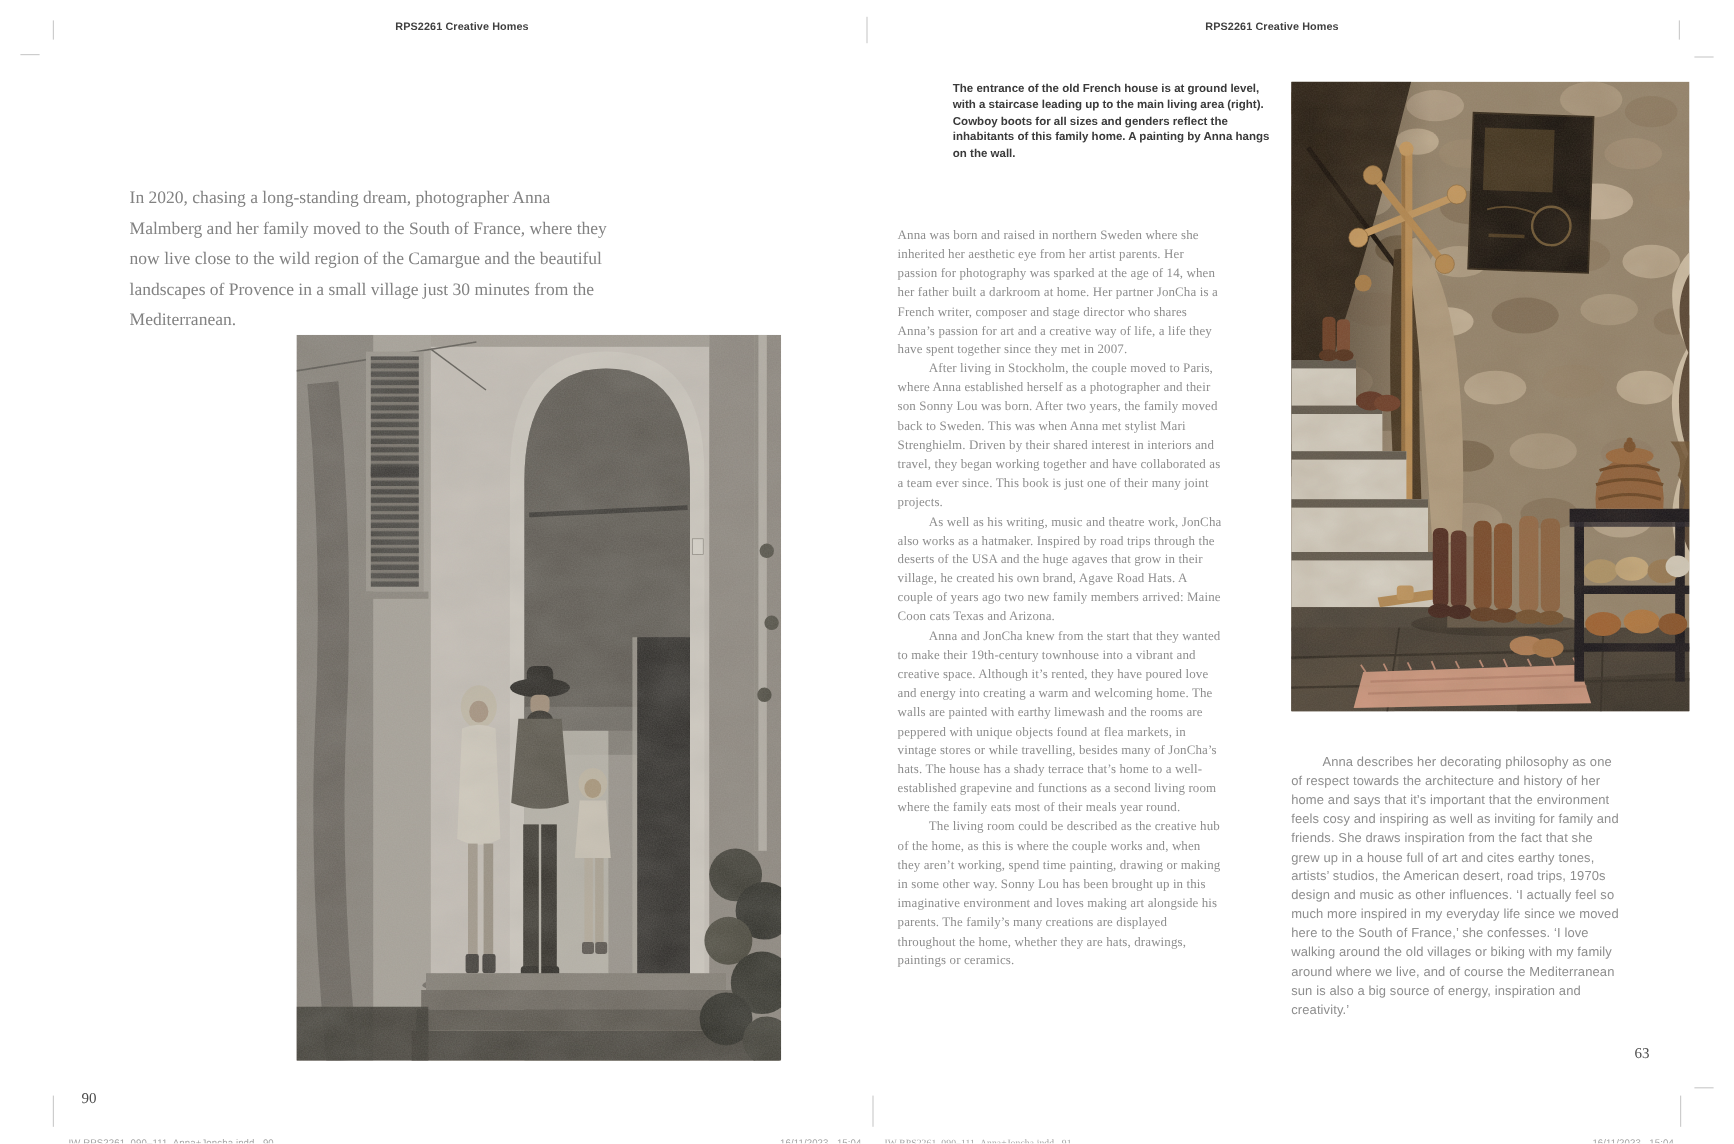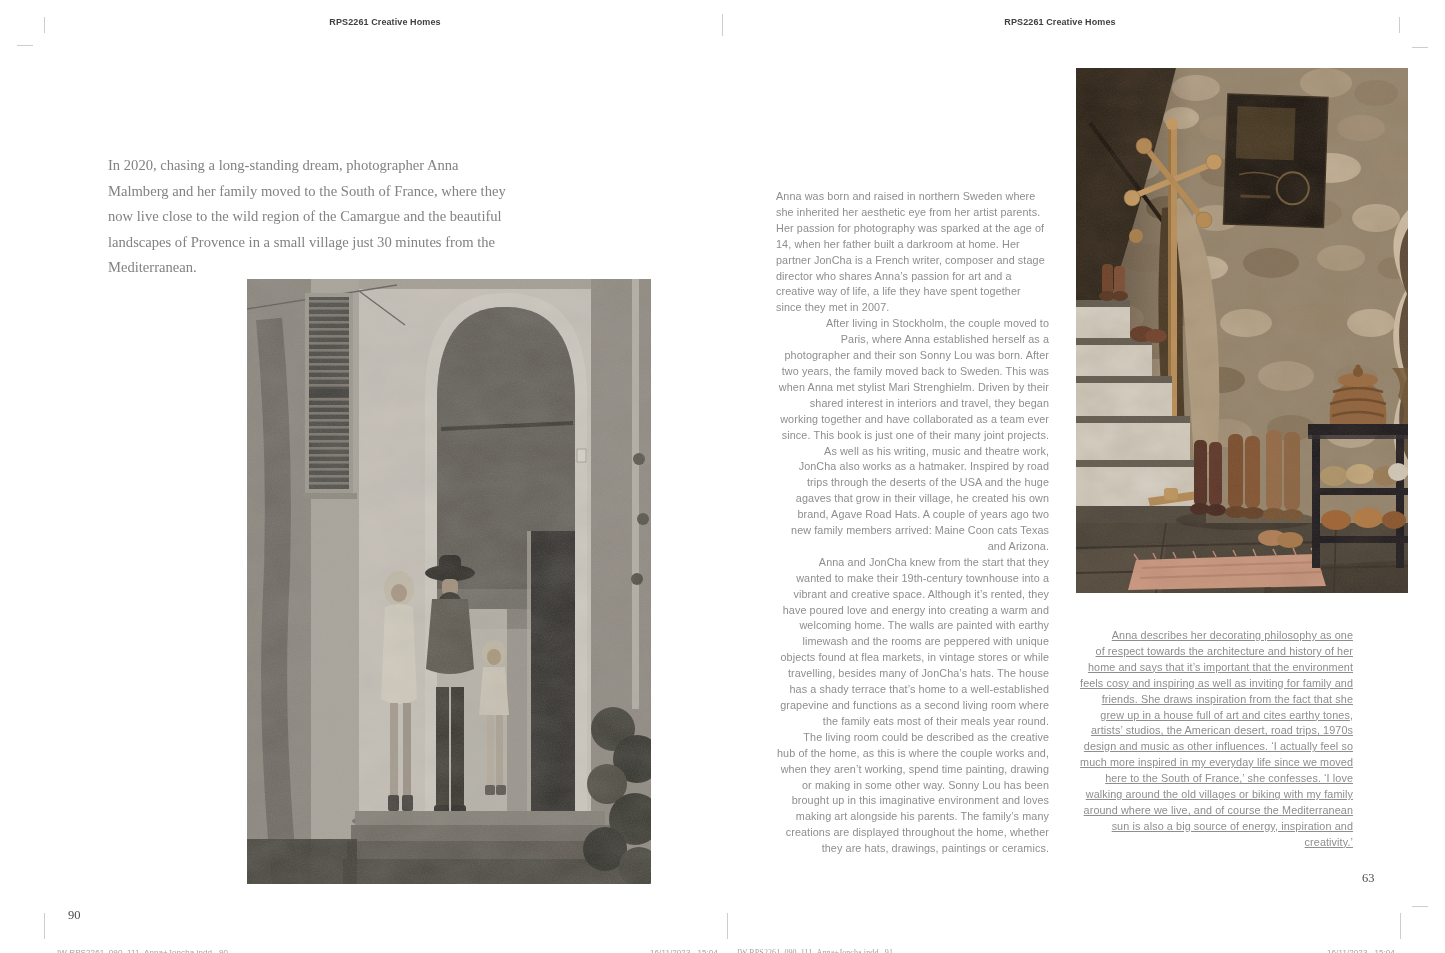--- a/index.html
+++ b/index.html
@@ -19,23 +19,23 @@
   .intro{position:absolute;left:108px;top:153px;width:412px;
     font:400 14.6px/25.6px "Liberation Serif",serif;color:#828282;}
   .pagenum{position:absolute;font:400 12.5px/14px "Liberation Serif",serif;color:#4c4c4c;}
 
   
   .caption{position:absolute;left:794px;top:68px;width:276px;
     font:700 9.6px/13.4px "Liberation Sans",sans-serif;color:#3a3a3a;}
   .bodycol{position:absolute;width:273px;
     font:400 10.8px/15.9px "Liberation Sans",sans-serif;color:#8e8e8e;letter-spacing:.1px;}
   .bodycol p{margin:0;}
-  .bodycol p.ind{text-indent:26px;text-align:right;}
-  #col1{left:776px;top:189px;}
-  #col2{left:1076px;top:628px;width:277px;text-decoration:underline;}
+  .bodycol p.ind{text-indent:26px;}
+  #col1{left:748px;top:189px;font-family:Liberation Serif, serif;}
+  #col2{left:1076px;top:628px;width:277px;}
 
   
   .slug{position:absolute;top:948px;font:400 8px/10px "Liberation Sans",sans-serif;
     color:#a2a2a2;white-space:pre;letter-spacing:.1px;}
 
   
   .photo{position:absolute;overflow:hidden;}
   #photo-left{left:247px;top:279px;width:404px;height:605px;}
   #photo-right{left:1076px;top:68px;width:332px;height:525px;}
   .photo svg{display:block;width:100%;height:100%;}
@@ -144,20 +144,21 @@
       <circle cx="388" cy="540" r="26" fill="#33332c"></circle>
       <circle cx="358" cy="570" r="22" fill="#2a2a24"></circle>
       <circle cx="392" cy="588" r="20" fill="#3c3b33"></circle>
       <rect width="404" height="605" filter="url(#lblotch)" opacity="0.5"></rect>
       <rect width="404" height="605" filter="url(#lnoise)" opacity="0.55"></rect>
     </svg>
   </div>
 
   <div class="pagenum" style="left:68px;top:908px;">90</div>
 
+  <div class="caption">The entrance of the old French house is at ground level, with a staircase leading up to the main living area (right). Cowboy boots for all sizes and genders reflect the inhabitants of this family home. A painting by Anna hangs on the wall.</div>
 
   <div class="bodycol" id="col1">
     <p>Anna was born and raised in northern Sweden where she inherited her aesthetic eye from her artist parents. Her passion for photography was sparked at the age of 14, when her father built a darkroom at home. Her partner JonCha is a French writer, composer and stage director who shares Anna’s passion for art and a creative way of life, a life they have spent together since they met in 2007.</p>
     <p class="ind">After living in Stockholm, the couple moved to Paris, where Anna established herself as a photographer and their son Sonny Lou was born. After two years, the family moved back to Sweden. This was when Anna met stylist Mari Strenghielm. Driven by their shared interest in interiors and travel, they began working together and have collaborated as a team ever since. This book is just one of their many joint projects.</p>
     <p class="ind">As well as his writing, music and theatre work, JonCha also works as a hatmaker. Inspired by road trips through the deserts of the USA and the huge agaves that grow in their village, he created his own brand, Agave Road Hats. A couple of years ago two new family members arrived: Maine Coon cats Texas and Arizona.</p>
     <p class="ind">Anna and JonCha knew from the start that they wanted to make their 19th-century townhouse into a vibrant and creative space. Although it’s rented, they have poured love and energy into creating a warm and welcoming home. The walls are painted with earthy limewash and the rooms are peppered with unique objects found at flea markets, in vintage stores or while travelling, besides many of JonCha’s hats. The house has a shady terrace that’s home to a well-established grapevine and functions as a second living room where the family eats most of their meals year round.</p>
     <p class="ind">The living room could be described as the creative hub of the home, as this is where the couple works and, when they aren’t working, spend time painting, drawing or making in some other way. Sonny Lou has been brought up in this imaginative environment and loves making art alongside his parents. The family’s many creations are displayed throughout the home, whether they are hats, drawings, paintings or ceramics.</p>
   </div>
 
   <div id="photo-right" class="photo">

